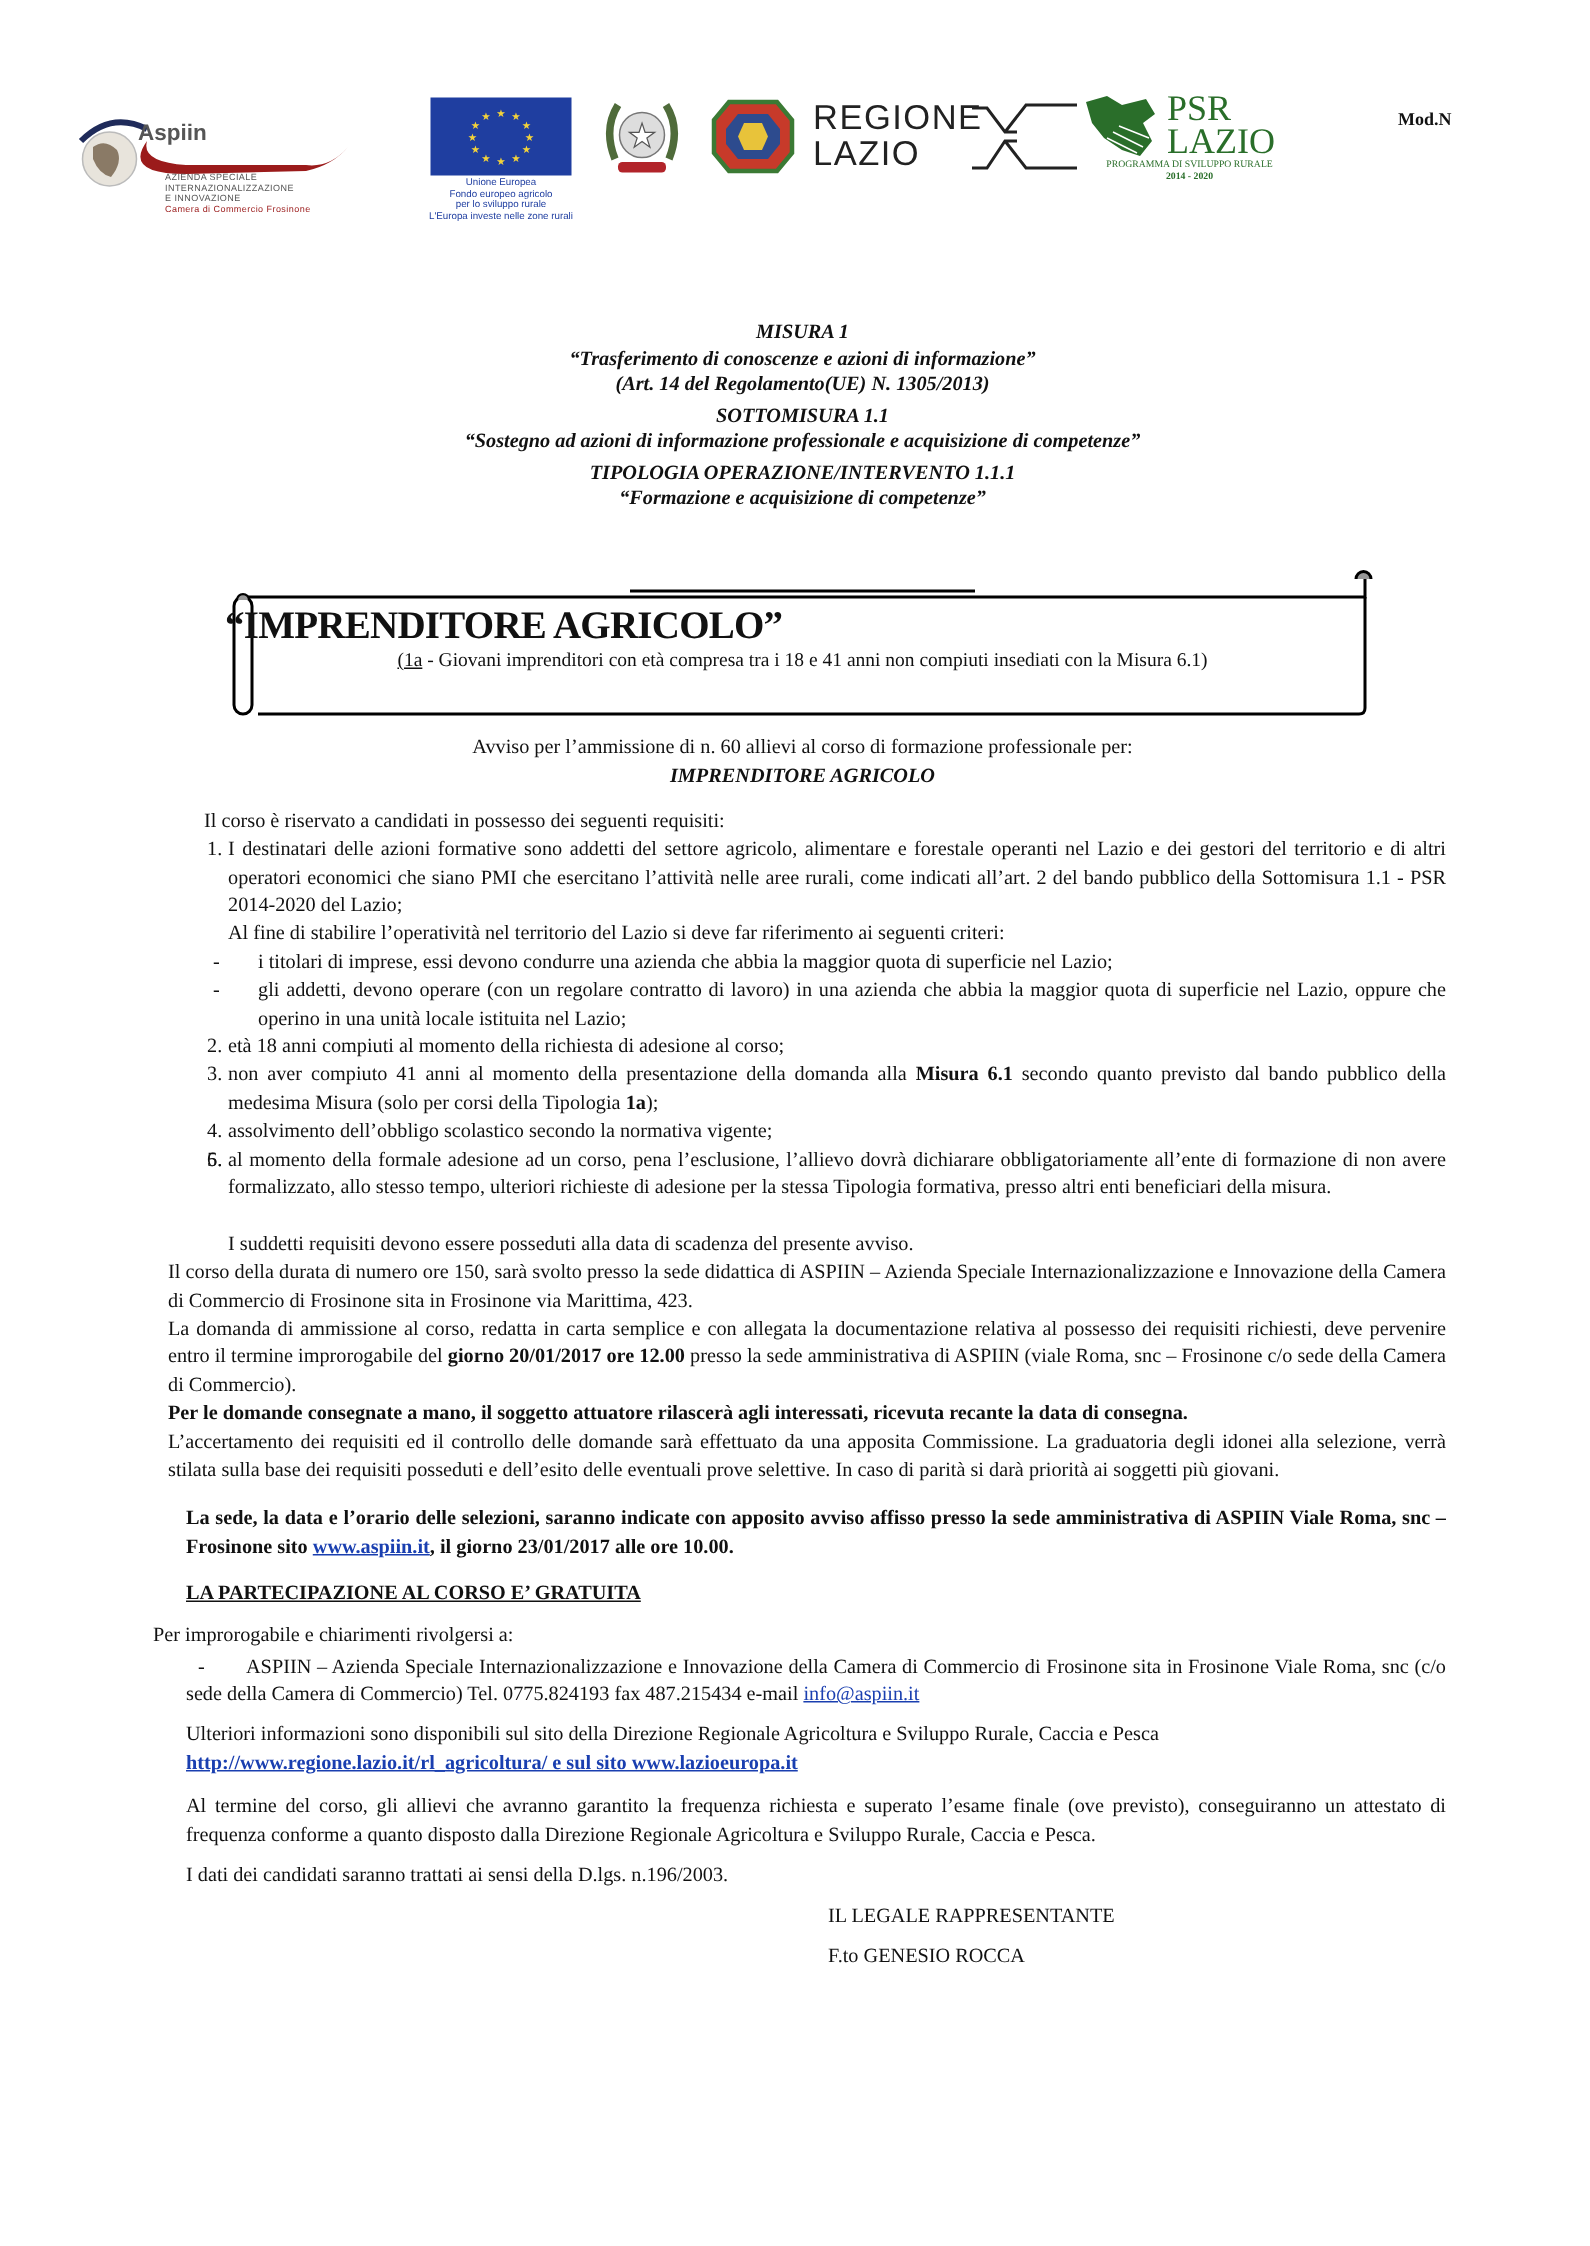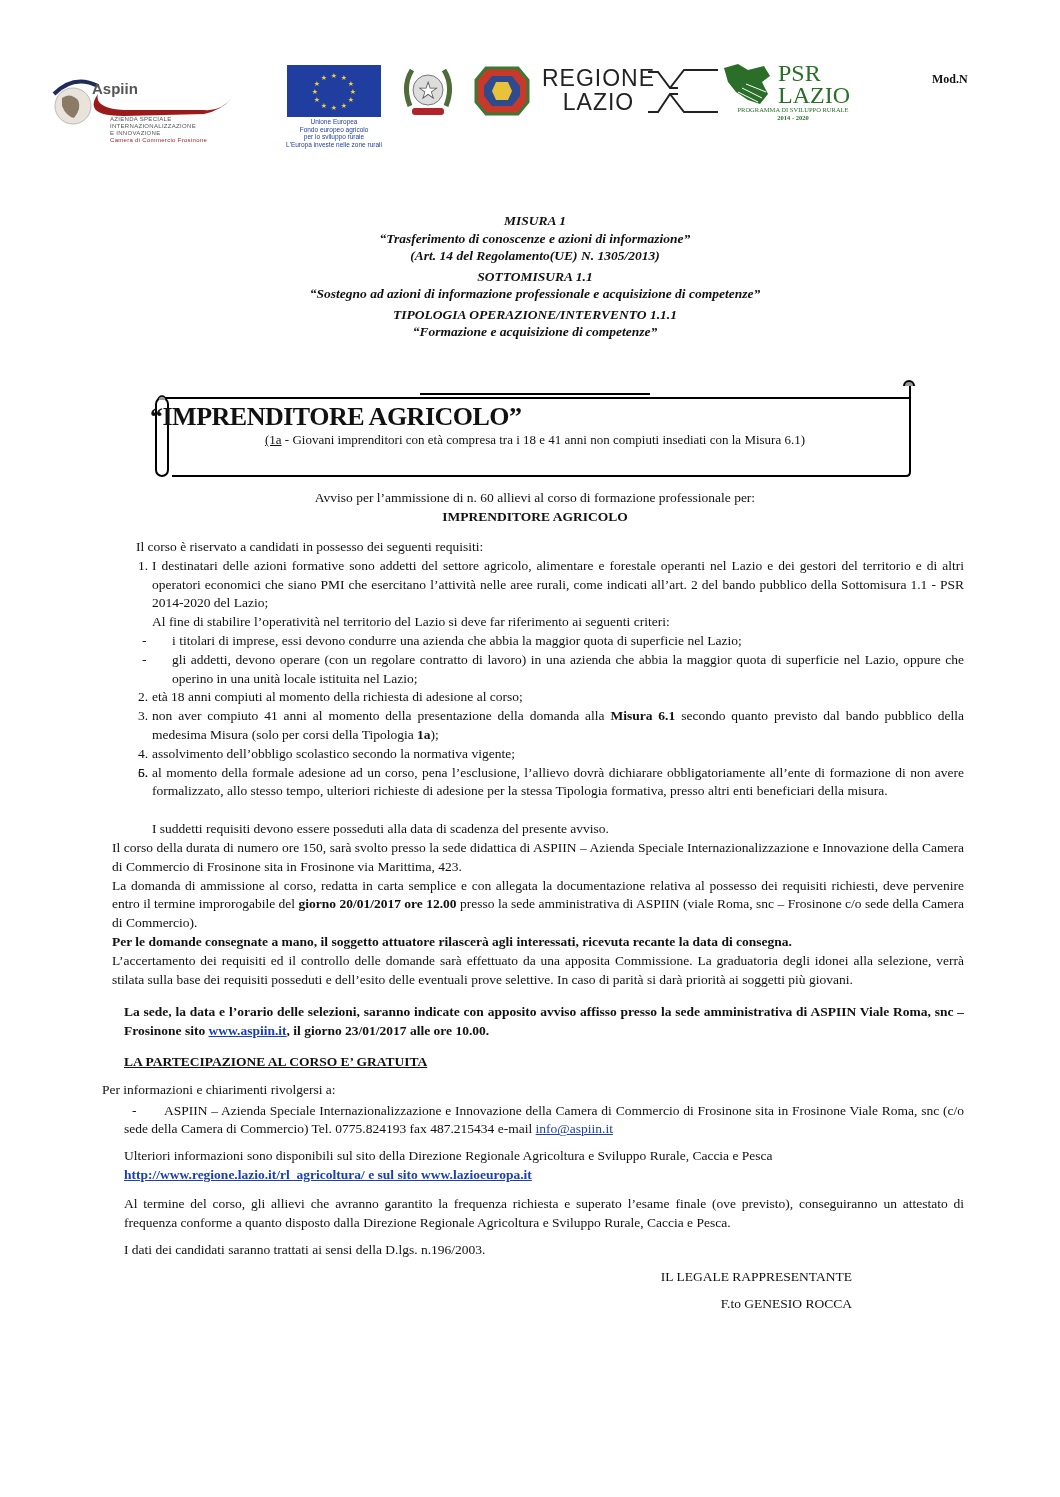--- a/index.html
+++ b/index.html
@@ -8,49 +8,49 @@
   .abs { position:absolute; }
   
   .logo-aspiin { left:48px; top:72px; width:180px; height:80px; }
   .aspiin-name { position:absolute; left:44px; top:8px; font-family:"Liberation Sans", sans-serif; font-size:15px; color:#555; font-weight:bold; }
   .aspiin-sub { position:absolute; left:62px; top:44px; font-family:"Liberation Sans", sans-serif; font-size:6px; line-height:7px; color:#555; letter-spacing:0.3px; }
   .aspiin-sub .red { color:#9b1b1b; }
   .eu-flag { left:287px; top:65px; width:94px; height:52px; background:#1f3ea0; }
   .eu-text { left:270px; top:118px; width:128px; font-family:"Liberation Sans", sans-serif; font-size:6.5px; line-height:7.5px; text-align:center; color:#1f3ea0; }
   .emblem-it { left:402px; top:62px; width:52px; height:58px; }
   .emblem-lazio { left:474px; top:66px; width:56px; height:50px; }
-  .regione { left:542px; top:66px; font-family:"Liberation Sans", sans-serif; font-size:23px; line-height:24px; color:#222; letter-spacing:1px;text-align:center; }
+  .regione { left:542px; top:66px; font-family:"Liberation Sans", sans-serif; font-size:23px; line-height:24px; color:#222; letter-spacing:1px; }
   .regione-lines { left:648px; top:64px; width:70px; height:54px; }
   .psr { left:718px; top:62px; width:150px; height:64px; }
   .psr-title { position:absolute; left:60px; top:0px; font-size:24px; line-height:22px; color:#2a6e2a; font-family:"Liberation Serif", serif; }
   .psr-sub { position:absolute; left:0; top:44px; width:150px; font-size:6.5px; color:#2a6e2a; text-align:center; line-height:8px; }
   .mod { left:932px; top:72px; font-size:12px; font-weight:bold; }
   
   .titles { left:140px; top:212px; width:790px; text-align:center; font-weight:bold; font-style:italic; font-size:13.5px; line-height:17.5px; }
   .titles div { margin-bottom:0; }
   .titles .gap { height:3px; }
   
   .scroll { left:150px; top:378px; width:770px; height:100px; }
   .banner-title { left:150px; top:403px; width:770px; font-size:26px; font-weight:bold; letter-spacing:-0.5px; line-height:28px; }
   .banner-sub { left:150px; top:433px; width:770px; text-align:center; font-size:13px; line-height:14px; }
   .avviso { left:140px; top:488px; width:790px; text-align:center; font-size:13.5px; line-height:19px; }
-  .avviso .it { font-weight:bold; }
+  .avviso .it { font-weight:bold; font-style:italic; }
   
   .body { left:112px; top:538px; width:852px; font-size:13.5px; line-height:18.8px; text-align:justify; }
   .body p { margin:0; }
   .intro { padding-left:24px; }
   .li { position:relative; padding-left:40px; }
   .li .num { position:absolute; left:26px; top:0; }
   .sub { position:relative; padding-left:60px; }
   .sub .dash { position:absolute; left:30px; top:0; }
   .indent40 { padding-left:40px; }
   a, .link { color:#1a3fb0; text-decoration:underline; }
   .b { font-weight:bold; }
   .u { text-decoration:underline; }
-  .sig { text-align:right; }
+  .sig { text-align:left; }
 </style>
 </head>
 <body>
 
 <div class="abs logo-aspiin">
   <svg width="60" height="60" style="position:absolute;left:0;top:0">
     <path d="M6 22 Q26 2 50 14" stroke="#1f2b5a" stroke-width="4" fill="none"></path>
     <circle cx="25" cy="34" r="18" fill="#e8e4dc" stroke="#bbb"></circle>
     <path d="M14 26 Q22 20 30 28 Q34 36 26 46 Q18 44 14 34 Z" fill="#8a7a66"></path>
   </svg>
@@ -210,21 +210,21 @@
   </p>
   <p class="b">Per le domande consegnate a mano, il soggetto attuatore rilascerà agli interessati, ricevuta recante la data di consegna.</p>
   <p>L’accertamento dei requisiti ed il controllo delle domande sarà effettuato da una apposita Commissione. La graduatoria degli idonei alla selezione, verrà stilata sulla base dei requisiti posseduti e dell’esito delle eventuali prove selettive. In caso di parità si darà priorità ai soggetti più giovani.</p>
 
   <p class="b" style="margin-top:14px; padding-left:12px">
     <span>La sede, la data e l’orario delle selezioni, saranno indicate con apposito avviso affisso presso la sede amministrativa di ASPIIN Viale Roma, snc – Frosinone sito </span><a class="link">www.aspiin.it</a><span>, il giorno 23/01/2017 alle ore 10.00.</span>
   </p>
 
   <p class="b u" style="margin-top:12px; padding-left:12px">LA PARTECIPAZIONE AL CORSO E’ GRATUITA</p>
 
-  <p style="margin-top:9px; padding-left:-10px; margin-left:-10px">Per informazioni e chiarimenti rivolgersi a:</p>
+  <p style="margin-top:9px; padding-left:-10px; margin-left:-10px">Per improrogabile e chiarimenti rivolgersi a:</p>
   <div style="position:relative; padding-left:12px; margin-top:2px">
     <span style="position:absolute; left:20px">-</span>
     <span style="padding-left:40px">ASPIIN – Azienda Speciale Internazionalizzazione e Innovazione della Camera di Commercio di Frosinone sita in Frosinone Viale Roma, snc (c/o sede della Camera di Commercio) Tel. 0775.824193 fax 487.215434 e-mail </span><a class="link">info@aspiin.it</a>
   </div>
   <p style="margin-top:8px; padding-left:12px">Ulteriori informazioni sono disponibili sul sito della Direzione Regionale Agricoltura e Sviluppo Rurale, Caccia e Pesca</p>
   <p class="b" style="padding-left:12px">
     <a class="link">http://www.regione.lazio.it/rl_agricoltura/ e sul sito www.lazioeuropa.it</a>
   </p>
 
   <p style="margin-top:10px; padding-left:12px">Al termine del corso, gli allievi che avranno garantito la frequenza richiesta e superato l’esame finale (ove previsto), conseguiranno un attestato di frequenza conforme a quanto disposto dalla Direzione Regionale Agricoltura e Sviluppo Rurale, Caccia e Pesca.</p>

